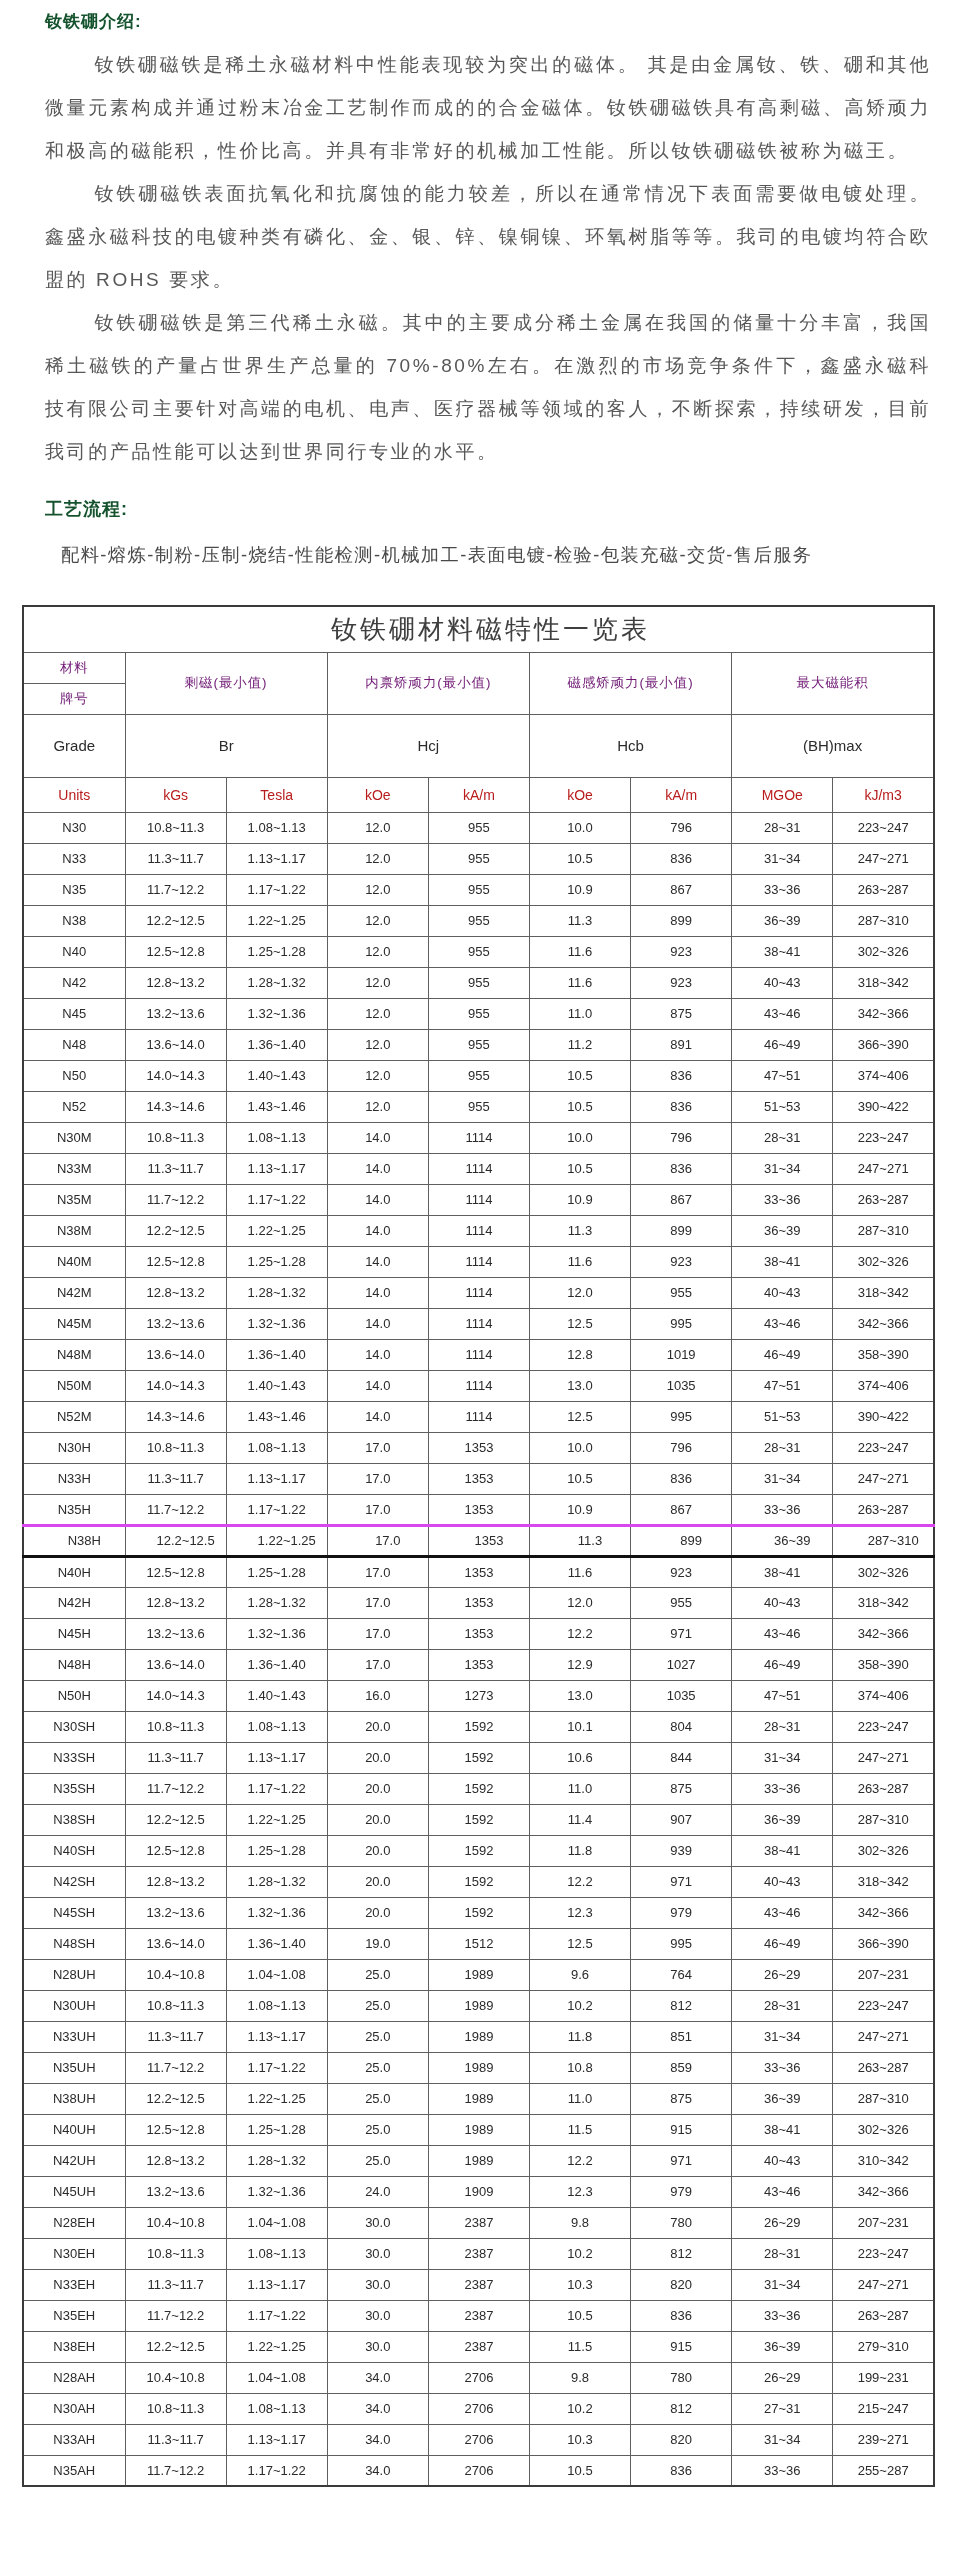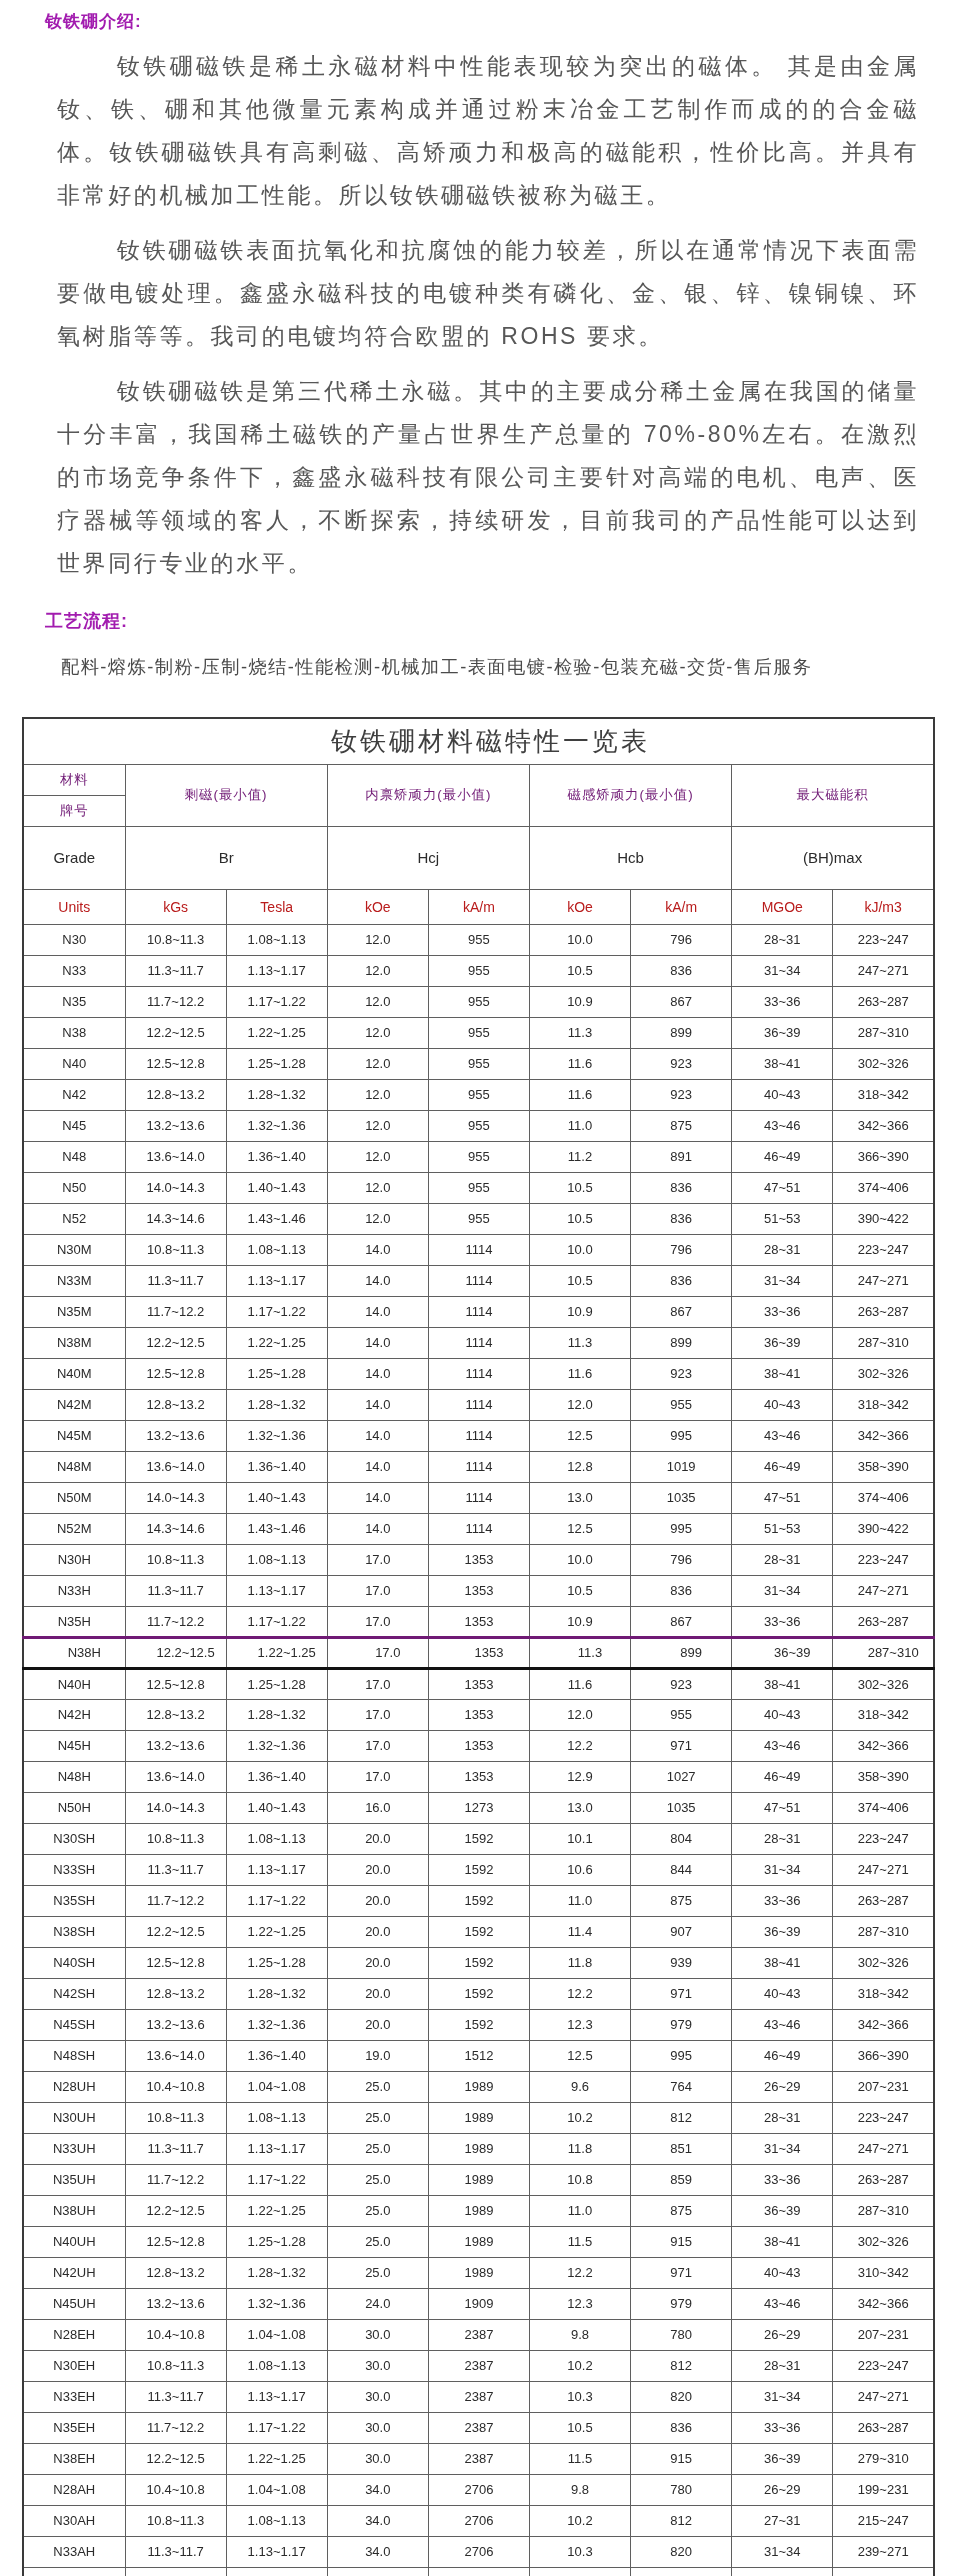--- a/index.html
+++ b/index.html
@@ -2,26 +2,26 @@
 <html><head>
 <meta charset="utf-8">
 <style>
   * { box-sizing: border-box; }
   html, body { margin: 0; padding: 0; background: #ffffff; }
   body { font-family: "Liberation Sans", "DejaVu Sans", sans-serif; }
   .page { width: 958px; height: 2576px; overflow: hidden; background: #ffffff; }
 
   .text-section { padding: 10px 27px 0 45px; }
   .section-heading {
-    font-size: 17px; font-weight: bold; color: #a21caf;
+    font-size: 17px; font-weight: bold; color: #14532d;
     margin: 0 0 10px 0; letter-spacing: 1px;
   }
   .para {
-    font-size: 23px; line-height: 43px; color: #575757;
-    margin: 12px; text-align: justify; text-indent: 2.6em; letter-spacing: 2.6px;
+    font-size: 19px; line-height: 43px; color: #575757;
+    margin: 0; text-align: justify; text-indent: 2.6em; letter-spacing: 2.6px;
   }
   .process-heading { margin: 24px 0 12px 0; font-size: 18px; }
   .flow {
     font-size: 18.3px; line-height: 36px; color: #4a4a4a;
     margin: 16px; white-space: nowrap; letter-spacing: 1.4px;
   }
 
   .table-section { padding: 16px 23px 0 22px; }
   table.spec {
     border-collapse: collapse; width: 913px; table-layout: fixed;
@@ -29,21 +29,21 @@
   }
   table.spec td {
     border: 1px solid #5f5f5f; text-align: center; vertical-align: middle;
     color: #2b2b2b; padding: 0; overflow: hidden;
   }
   tr.tbl-title td { font-size: 26px; color: #3f3f3f; height: 46px; letter-spacing: 3px; padding-left: 24px; }
   tr.hdr-cn td { font-size: 13.4px; color: #701a75; height: 31px; letter-spacing: 1px; }
   tr.hdr-sym td { font-size: 15px; color: #2b2b2b; height: 63px; }
   tr.hdr-units td { font-size: 14px; color: #b91c1c; height: 35px; }
   tbody.data td { font-size: 13px; height: 31px; }
-  tbody.data tr.emph td { border-top: 3px solid #701a75; border-bottom: 3px solid #111111; padding-left: 20px; }
+  tbody.data tr.emph td { border-top: 3px solid #d946ef; border-bottom: 3px solid #111111; padding-left: 20px; }
 </style>
 </head>
 <body>
 
 <div class="page">
 
   <div class="text-section">
     <div class="section-heading">钕铁硼介绍:</div>
     <p class="para">钕铁硼磁铁是稀土永磁材料中性能表现较为突出的磁体。 其是由金属钕、铁、硼和其他微量元素构成并通过粉末冶金工艺制作而成的的合金磁体。钕铁硼磁铁具有高剩磁、高矫顽力和极高的磁能积，性价比高。并具有非常好的机械加工性能。所以钕铁硼磁铁被称为磁王。</p>
     <p class="para">钕铁硼磁铁表面抗氧化和抗腐蚀的能力较差，所以在通常情况下表面需要做电镀处理。鑫盛永磁科技的电镀种类有磷化、金、银、锌、镍铜镍、环氧树脂等等。我司的电镀均符合欧盟的 ROHS 要求。</p>

